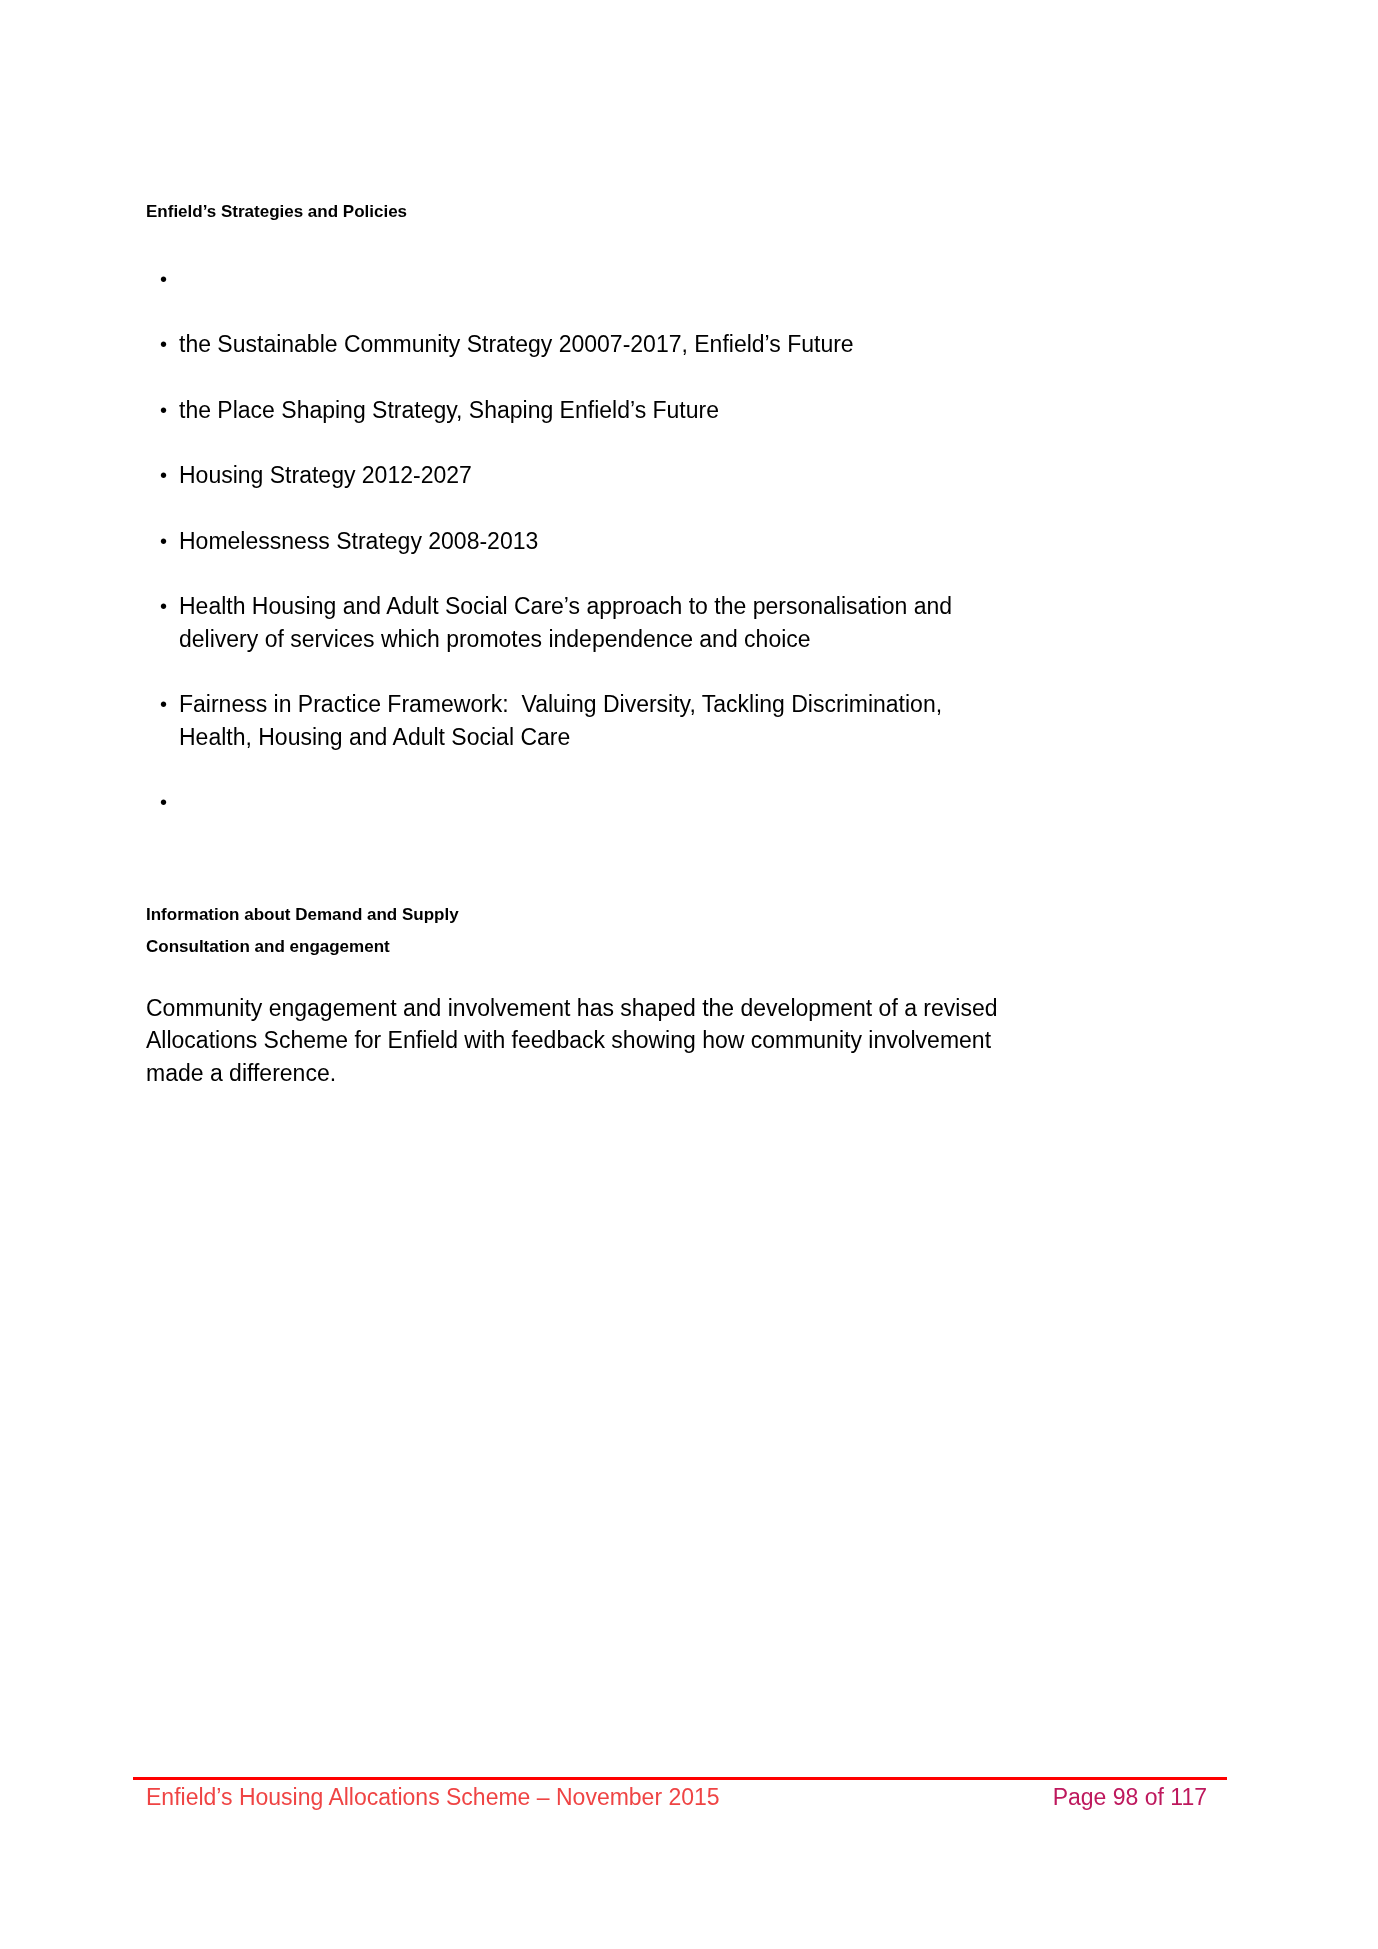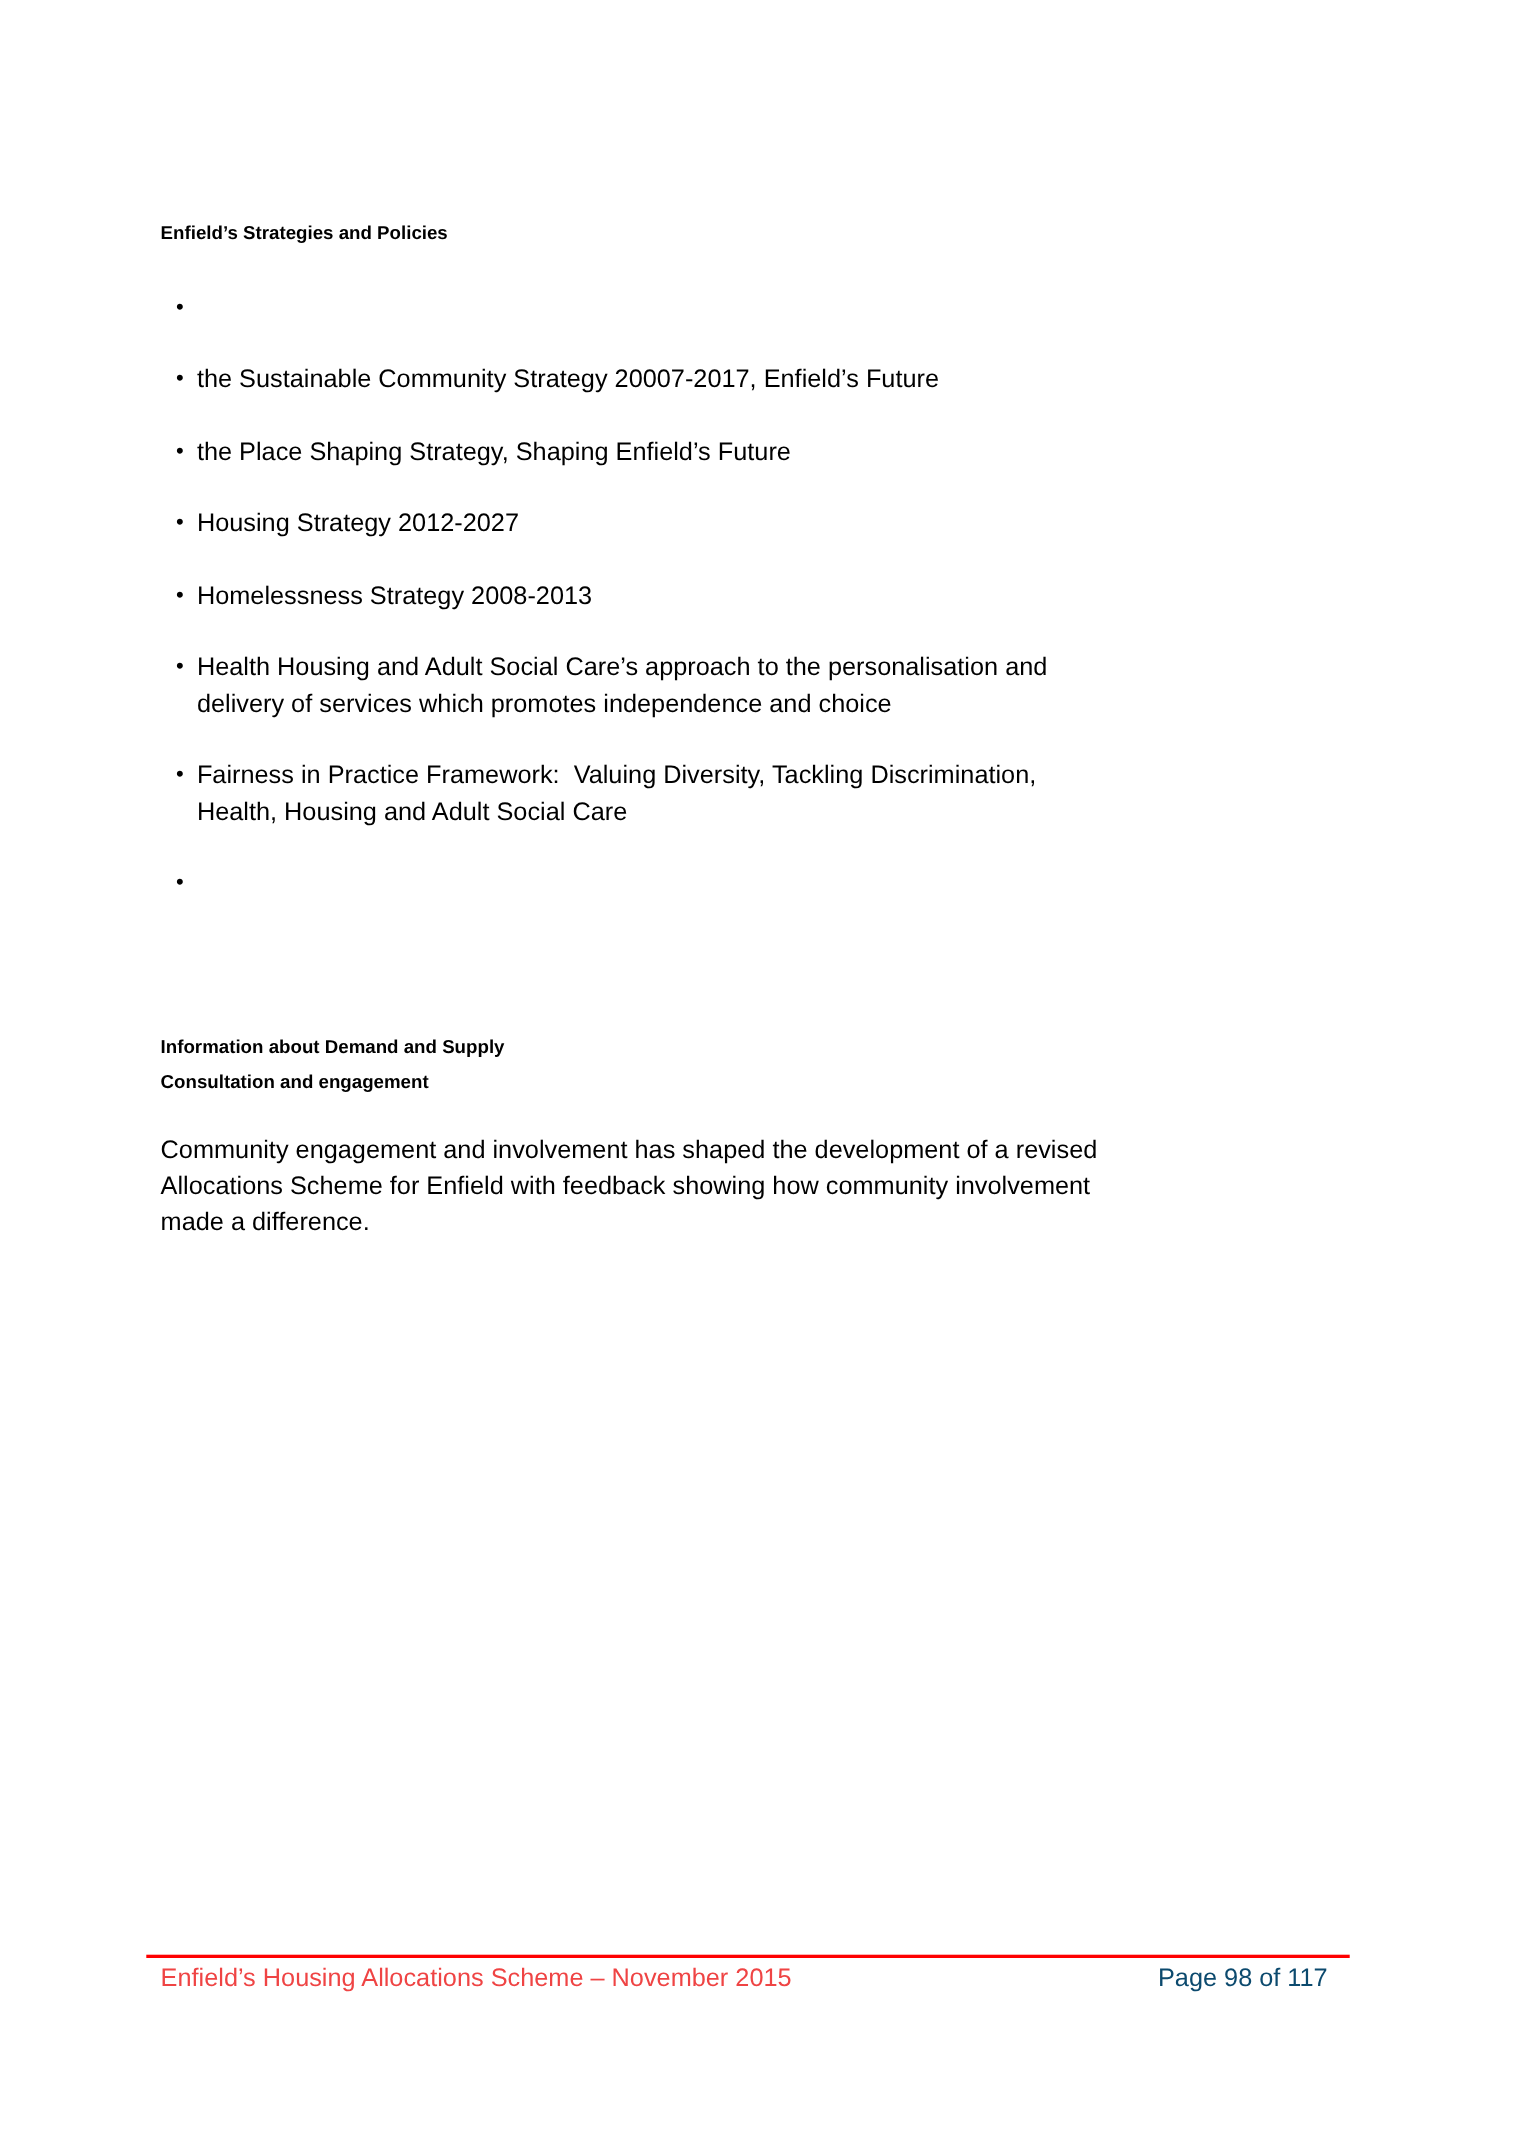--- a/index.html
+++ b/index.html
@@ -53,21 +53,21 @@
   .btext {
     white-space: pre-wrap;
   }
   .btext em {
     font-style: italic;
   }
   .para {
     margin: 0;
     white-space: pre-wrap;
   }
-  .sec2-heading { margin-top: 117px; }
+  .sec2-heading { margin-top: 80px; }
   .sec2-para   { margin-top: 30px; }
   .sec3-heading { }
   .sec3-para   { margin-top: 28px; }
 
   .footer-rule {
     position: absolute;
     left: 133px;
     top: 1777px;
     width: 1094px;
     height: 3px;
@@ -81,21 +81,21 @@
     line-height: 32.5px;
     color: #ef4444;
     white-space: pre;
   }
   .footer-right {
     position: absolute;
     right: 171px;
     top: 1781px;
     font-size: 23px;
     line-height: 32.5px;
-    color: #0c4a6e;
+    color: #be185d;
     white-space: pre;
   }
 </style>
 </head>
 <body>
 
 <div class="content">
 
   <p class="doc-heading">Enfield’s Strategies and Policies</p>
 

